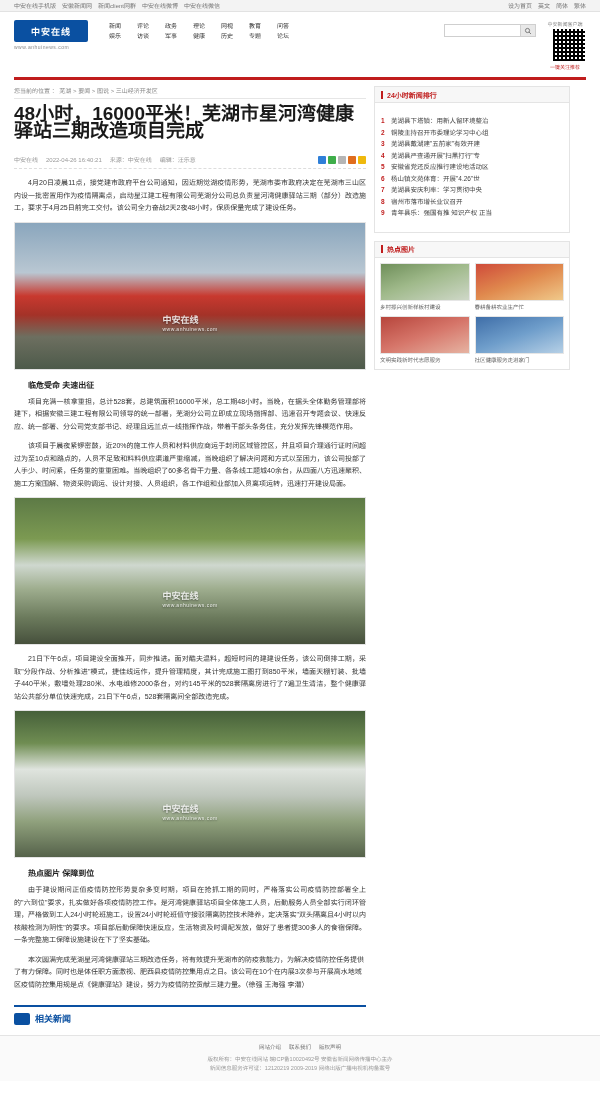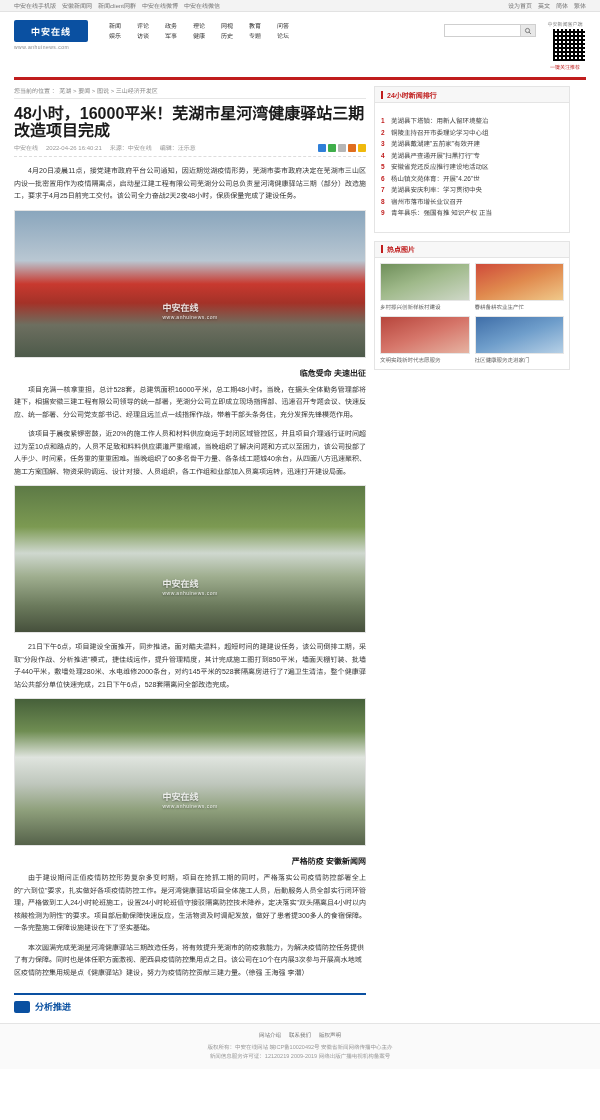--- a/index.html
+++ b/index.html
@@ -67,34 +67,34 @@
   .wrap { display:flex; padding:6px 14px 0 14px; gap:8px; }
   .main { width:352px; }
   .side { width:196px; }
   
   .crumb {
     font-size:6px; color:#888; border-bottom:1px solid #e6e6e6;
     padding-bottom:3px; margin-bottom:6px;
   }
   
   .art-title {
-    font-size:16px; line-height:17px; color:#1a1a1a; font-weight:bold;
-    margin:4px 0 4px 0;
+    font-size:19px; line-height:17px; color:#1a1a1a; font-weight:bold;
+    margin:4px 0 16px 0;
   }
   .art-meta {
     font-size:6px; color:#999; border-bottom:1px dashed #ddd;
     padding-bottom:4px; margin-bottom:8px;
     display:flex; align-items:center; gap:8px;
   }
   .share { margin-left:auto; display:flex; gap:2px; }
   .share i {
     width:8px; height:8px; border-radius:1px; display:inline-block;
   }
   .p { font-size:7px; line-height:12.5px; color:#333; text-indent:14px; margin:0 0 7px 0; text-align:justify;}
-  .sub { font-size:8px; font-weight:bold; color:#222; margin:9px 0 6px 0; text-indent:14px;text-align:right;}
+  .sub { font-size:8px; font-weight:bold; color:#222; margin:9px 0 6px 0; text-indent:14px;}
   .photo {
     width:100%; height:148px; margin:6px 0 8px 0; border:1px solid #e4e4e4;
     position:relative; overflow:hidden;
   }
   .photo .wm {
     position:absolute; left:50%; top:62%; transform:translateX(-50%);
     color:rgba(255,255,255,.85); font-size:9px; font-weight:bold;
     text-shadow:0 1px 2px rgba(0,0,0,.45); white-space:nowrap;
   }
   .photo .wm small { display:block; font-size:5px; font-weight:normal; letter-spacing:.5px;}
@@ -247,27 +247,27 @@
 
     <p class="p">21日下午6点，项目建设全面推开，同步推进。面对酷夫温料，超短时间的建建设任务，该公司倒排工期，采取"分段作战、分析推进"模式，捷佳线运作，提升管理精度，其计完成施工图打到850平米，墙面天棚钉装、批墙子440平米，敷墙处理280米、水电维修2000条台，对约145平米的528套隔离房进行了7遍卫生清洁，整个健康驿站公共部分单位快速完成，21日下午6点，528套隔离间全部改造完成。</p>
 
     <div class="photo ph3">
       <div class="wm">
         <span>中安在线</span>
         <small>www.anhuinews.com</small>
       </div>
     </div>
 
-    <div class="sub">严格防疫 安徽新闻网</div>
+    <div class="sub">热点图片 保障到位</div>
     <p class="p">由于建设期间正值疫情防控形势复杂多变时期，项目在抢抓工期的同时，严格落实公司疫情防控部署全上的"六到位"要求，扎实做好各项疫情防控工作。是河湾健康驿站项目全体施工人员，后勤服务人员全部实行闭环管理，严格做到工人24小时轮班施工，设置24小时轮班值守接驳隔离防控技术降养，定决落实"双头隔离且4小时以内核酸检测为阴性"的要求。项目部后勤保障快速反应，生活物资及时调配发放，做好了患者提300多人的食宿保障。一条完整施工保障设施建设在下了坚实基础。</p>
     <p class="endnote">本次圆满完成芜湖星河湾健康驿站三期改造任务，将有效提升芜湖市的防疫救能力，为解决疫情防控任务提供了有力保障。同时也是体任职方面激视、肥西县疫情防控集用点之日。该公司在10个在内展3次参与开展高水地域区疫情防控集用规是点《健康驿站》建设，努力为疫情防控贡献三建力量。（徐强 王海强 李潜）</p>
 
     <div class="related">
       <span class="ico"></span>
-      <span class="t">分析推进</span>
+      <span class="t">相关新闻</span>
     </div>
   </div>
 
   <div class="side">
 
     <div class="sbox">
       <div class="sbox-h">
         <span class="bar"></span>
         <span class="t">24小时新闻排行</span>
       </div>

